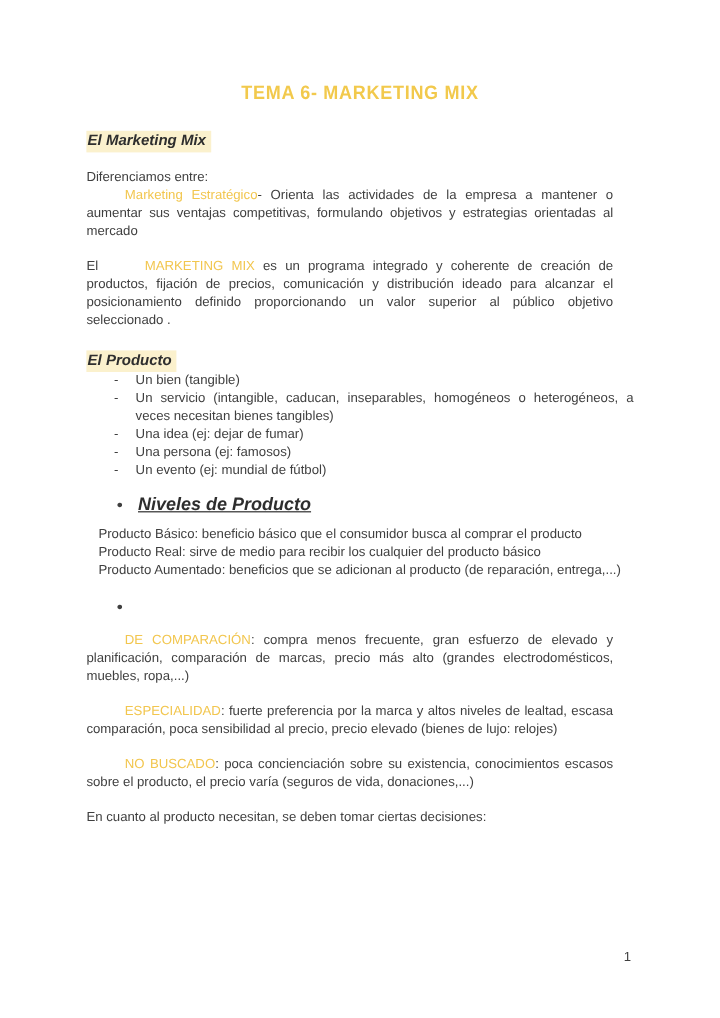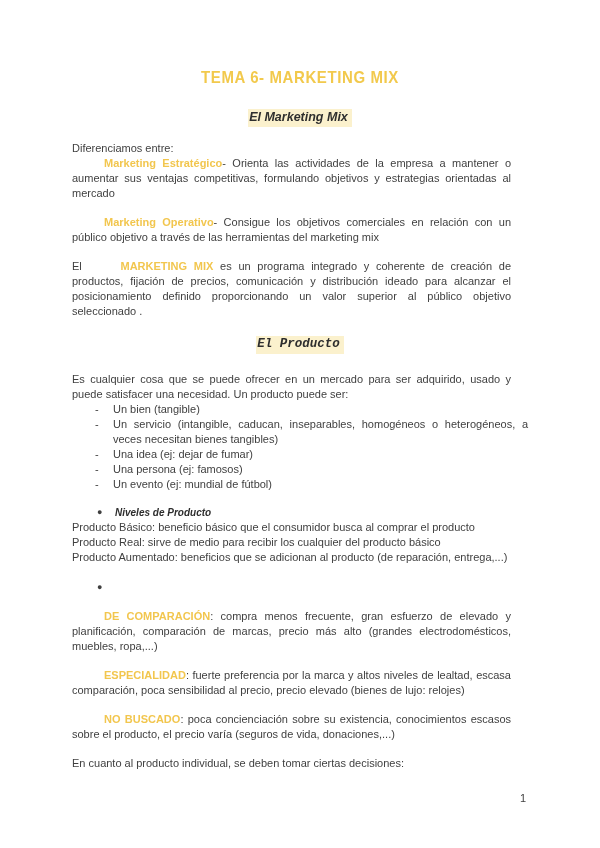--- a/index.html
+++ b/index.html
@@ -24,39 +24,38 @@
     text-align: center;
     font-size: 15px;
     font-weight: 800;
     letter-spacing: 0.6px;
     color: #f2c94c;
     margin: 0 0 24px 0;
     transform: scaleY(1.08);
   }
   .section-heading {
     margin: 13px 0 0 0;
-    text-align: center;
   }
   .section-heading span {
     display: inline-block;
     font-size: 12.5px;
     font-weight: bold;
     font-style: italic;
     color: #2e2e2e;
     background: #fbf1cd;
     padding: 1px 4px 2px 1px;
   }
   p.para {
     margin: 14px 17px 0 0;
     text-align: justify;
   }
   p.para.flush { margin-top: 0; }
   .accent {
     color: #f2c64e;
-    font-weight: bold;
+    font-weight: normal;
     padding-left: 32px;
   }
   .dash-list { margin: 0; }
   .dash-item {
     display: flex;
     align-items: flex-start;
   }
   .dash-item .marker {
     width: 18px;
     margin-left: 23px;
@@ -73,26 +72,27 @@
     margin: 13px 0 0 0;
   }
   .bullet-heading .bullet {
     width: 18px;
     margin-left: 25px;
     flex: 0 0 auto;
     font-size: 9px;
     line-height: 15px;
   }
   .bullet-heading .bh-text {
-    font-size: 10px;
+    font-size: 15px;
     font-weight: bold;
     font-style: italic;
     color: #2e2e2e;
+    text-decoration: underline;
   }
-  .plain-lines { margin: 0; }
+  .plain-lines { margin: 10px; }
   .plain-lines div { text-align: left; }
   .page-number {
     position: absolute;
     top: 791px;
     right: 74px;
     font-size: 11px;
     color: #3f3f3f;
   }
 </style>
 </head>
@@ -103,29 +103,27 @@
   <h1 class="doc-title">TEMA 6- MARKETING MIX</h1>
 
   <div class="section-heading">
     <span>El Marketing Mix</span>
   </div>
 
   <p class="para"><span>Diferenciamos entre:</span></p>
 
   <p class="para flush"><span class="accent">Marketing Estratégico</span><span>- Orienta las actividades de la empresa a mantener o aumentar sus ventajas competitivas, formulando objetivos y estrategias orientadas al mercado</span></p>
 
-  <p class="para"><span class="accent">Marketing Operativo</span><span>- Consigue los objetivos comerciales en relación con un público objetivo a través de las herramientas del marketing mix</span></p>
 
   <p class="para"><span>El </span><span class="accent">MARKETING MIX</span><span> es un programa integrado y coherente de creación de productos, fijación de precios, comunicación y distribución ideado para alcanzar el posicionamiento definido proporcionando un valor superior al público objetivo seleccionado .</span></p>
 
-  <div class="section-heading" style="margin-top:17px;font-family:Liberation Mono, monospace;">
+  <div class="section-heading" style="margin-top:17px;">
     <span>El Producto</span>
   </div>
 
-  <p class="para" style="margin-top:18px;"><span>Es cualquier cosa que se puede ofrecer en un mercado para ser adquirido, usado y puede satisfacer una necesidad. Un producto puede ser:</span></p>
 
   <div class="dash-list">
     <div class="dash-item">
         <span class="marker">-</span>
         <span class="li-text">Un bien (tangible)</span>
       </div>
     <div class="dash-item">
         <span class="marker">-</span>
         <span class="li-text">Un servicio (intangible, caducan, inseparables, homogéneos o heterogéneos, a veces necesitan bienes tangibles)</span>
       </div>
@@ -159,17 +157,17 @@
     <span class="bullet">●</span>
   </div>
 
 
   <p class="para"><span class="accent">DE COMPARACIÓN</span><span>: compra menos frecuente, gran esfuerzo de elevado y planificación, comparación de marcas, precio más alto (grandes electrodomésticos, muebles, ropa,...)</span></p>
 
   <p class="para"><span class="accent">ESPECIALIDAD</span><span>: fuerte preferencia por la marca y altos niveles de lealtad, escasa comparación, poca sensibilidad al precio, precio elevado (bienes de lujo: relojes)</span></p>
 
   <p class="para"><span class="accent">NO BUSCADO</span><span>: poca concienciación sobre su existencia, conocimientos escasos sobre el producto, el precio varía (seguros de vida, donaciones,...)</span></p>
 
-  <p class="para"><span>En cuanto al producto individual, se deben tomar ciertas decisiones:</span></p>
+  <p class="para"><span>En cuanto al producto necesitan, se deben tomar ciertas decisiones:</span></p>
 
   <div class="page-number">1</div>
 
 </div>
 
 </body></html>

